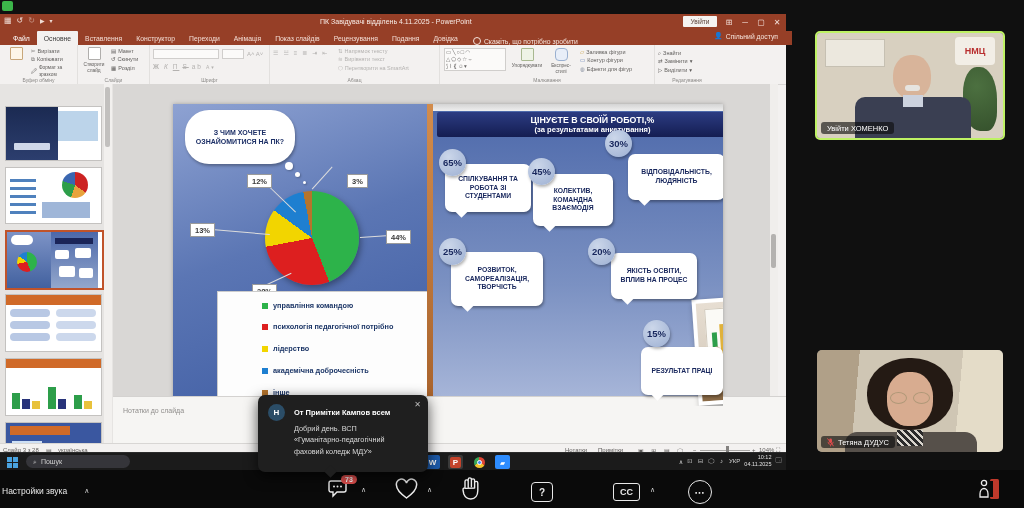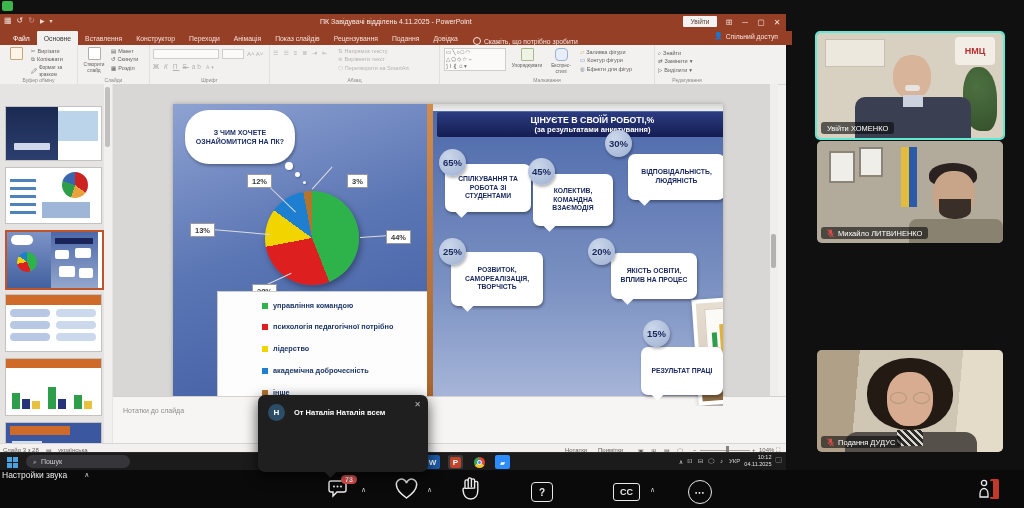--- a/index.html
+++ b/index.html
@@ -91,41 +91,41 @@
   #taskbar{left:0;top:438px;width:786px;height:18px;background:#1b1b1b;border-top:1px solid #2c2c2c;}
   .tb{position:absolute;top:2px;width:15px;height:14px;border-radius:2px;display:flex;align-items:center;
       justify-content:center;font-weight:bold;font-size:8px;color:#fff;}
   #search-pill{position:absolute;left:26px;top:2px;width:104px;height:13px;background:#35353a;border-radius:7px;
       color:#cfcfcf;font-size:7px;display:flex;align-items:center;gap:4px;padding-left:7px;box-sizing:border-box;}
   #tray{position:absolute;right:4px;top:1px;display:flex;gap:4px;align-items:center;color:#d6d6d6;font-size:6px;}
   #clock{text-align:right;font-size:5.5px;line-height:1.3;color:#e0e0e0;}
 
   
   #meetbar{left:0;top:470px;width:1024px;height:38px;background:#0a0a0a;color:#ededed;}
-  #audio-set{position:absolute;left:2px;top:0;font-size:8.5px;color:#e8e8e8;display:flex;gap:17px;align-items:center;}
+  #audio-set{position:absolute;left:2px;top:16px;font-size:8.5px;color:#e8e8e8;display:flex;gap:17px;align-items:center;}
   .mico{position:absolute;top:9px;}
   .badge{position:absolute;background:#e0504e;color:#fff;border-radius:6px;font-size:7px;font-weight:bold;
          padding:1px 4px;}
   .caret{color:#cfcfcf;font-size:7px;}
   .sqico{border:1.3px solid #e8e8e8;border-radius:4px;color:#e8e8e8;font-weight:bold;display:flex;
          align-items:center;justify-content:center;}
 
   
   #popup{left:258px;top:395px;width:170px;height:77px;background:#1f1f1f;border-radius:7px;
          box-shadow:0 4px 14px rgba(0,0,0,.7);color:#eee;z-index:30;}
   #popup .tailp{position:absolute;left:68px;bottom:-4px;width:9px;height:9px;background:#1f1f1f;transform:rotate(45deg);}
   #pp-avatar{position:absolute;left:10px;top:9px;width:17px;height:17px;border-radius:50%;background:#2b4d67;
              color:#fff;font-size:8px;font-weight:bold;display:flex;align-items:center;justify-content:center;}
   #pp-title{position:absolute;left:36px;top:13px;font-size:7.5px;font-weight:bold;color:#fff;}
   #pp-body{position:absolute;left:36px;top:28px;font-size:7.3px;color:#d9d9d9;line-height:1.55;}
   #pp-close{position:absolute;right:7px;top:5px;color:#bbb;font-size:8px;}
 
   
   .vid{position:absolute;left:817px;width:186px;border-radius:5px;overflow:hidden;background:#6a6a6a;}
-  .vid.speaking{border:2px solid #5eead4;margin-left:-2px;margin-top:-2px;}
+  .vid.speaking{border:2px solid #bef264;margin-left:-2px;margin-top:-2px;}
   .vlabel{position:absolute;left:4px;bottom:4px;background:rgba(12,12,12,.62);color:#fff;font-size:7.5px;
           padding:1.5px 6px;border-radius:3px;display:flex;gap:4px;align-items:center;z-index:5;white-space:nowrap;}
   .vpart{position:absolute;}
   #share-ind{left:2px;top:1px;width:11px;height:10px;background:#3cb54a;border-radius:2px;}
 </style>
 </head>
 <body>
 
 <div id="stage">
 
@@ -515,63 +515,49 @@
     <div class="vpart" style="left:146px;top:34px;width:34px;height:64px;background:radial-gradient(circle at 40% 30%,#4c7040,#35512c);border-radius:40% 50% 30% 50%"></div>
     <div class="vpart" style="left:76px;top:22px;width:38px;height:44px;border-radius:46%;background:#d8b49a"></div>
     <div class="vpart" style="left:88px;top:52px;width:15px;height:6px;border-radius:3px;background:#e6e4e0"></div>
     <div class="vpart" style="left:38px;top:64px;width:116px;height:41px;border-radius:10px 10px 0 0;background:#3a3f52"></div>
     <div class="vpart" style="left:86px;top:62px;width:20px;height:12px;background:#ccd2de"></div>
     <div class="vlabel">
         <span>Увійти ХОМЕНКО</span>
       </div>
   </div>
 
-  <div class="vid" style="top:141px;height:102px">
-    <div class="vpart" style="left:0;top:0;width:186px;height:102px;background:#b2aa9a"></div>
-    <div class="vpart" style="left:12px;top:10px;width:22px;height:28px;background:#f0eee8;border:2px solid #8a8578"></div>
-    <div class="vpart" style="left:42px;top:6px;width:20px;height:26px;background:#f0eee8;border:2px solid #8a8578"></div>
-    <div class="vpart" style="left:84px;top:6px;width:16px;height:60px;background:linear-gradient(90deg,#e2bc3c 50%,#2a5aa8 50%)"></div>
-    <div class="vpart" style="left:112px;top:22px;width:48px;height:24px;border-radius:50% 50% 40% 40%;background:#2a2220"></div>
-    <div class="vpart" style="left:116px;top:30px;width:42px;height:46px;border-radius:45%;background:#c8a488"></div>
-    <div class="vpart" style="left:122px;top:58px;width:32px;height:20px;border-radius:0 0 45% 45%;background:#3a2e28"></div>
-    <div class="vpart" style="left:92px;top:78px;width:94px;height:24px;border-radius:8px 8px 0 0;background:#8a8270"></div>
-    <div class="vlabel">
-      <svg width="7" height="9" viewBox="0 0 7 9">
-          <rect x="2.2" y="0.5" width="2.8" height="4.6" rx="1.4" fill="#e04c4c"></rect>
-          <path d="M1 3.8a2.6 2.6 0 0 0 5.2 0" stroke="#e04c4c" stroke-width="0.9" fill="none"></path>
-          <line x1="3.6" y1="6.6" x2="3.6" y2="8.4" stroke="#e04c4c" stroke-width="0.9"></line>
-          <line x1="0.4" y1="0.4" x2="6.6" y2="8.2" stroke="#e04c4c" stroke-width="1"></line>
-        </svg>
-      <span>Михайло ЛИТВИНЕНКО</span>
-    </div>
-  </div>
 
 
   <div class="vid" style="top:350px;height:102px">
     <div class="vpart" style="left:0;top:0;width:186px;height:102px;background:linear-gradient(95deg,#b0a088 0 22%,#cfc6b4 22% 75%,#e4dcc8 75%)"></div>
     <div class="vpart" style="left:50px;top:8px;width:86px;height:72px;border-radius:48%;background:#241a14"></div>
     <div class="vpart" style="left:70px;top:22px;width:46px;height:54px;border-radius:45%;background:#d8ac90"></div>
     <div class="vpart" style="left:73px;top:42px;width:17px;height:12px;border-radius:50%;border:1.2px solid #b09878;box-sizing:border-box"></div>
     <div class="vpart" style="left:96px;top:42px;width:17px;height:12px;border-radius:50%;border:1.2px solid #b09878;box-sizing:border-box"></div>
     <div class="vpart" style="left:28px;top:82px;width:132px;height:20px;border-radius:12px 12px 0 0;background:#56504a"></div>
     <div class="vpart" style="left:80px;top:80px;width:26px;height:16px;background:repeating-linear-gradient(45deg,#2a2a2a 0 3px,#d8d4cc 3px 5px)"></div>
     <div class="vlabel">
       <svg width="7" height="9" viewBox="0 0 7 9">
           <rect x="2.2" y="0.5" width="2.8" height="4.6" rx="1.4" fill="#e04c4c"></rect>
           <path d="M1 3.8a2.6 2.6 0 0 0 5.2 0" stroke="#e04c4c" stroke-width="0.9" fill="none"></path>
           <line x1="3.6" y1="6.6" x2="3.6" y2="8.4" stroke="#e04c4c" stroke-width="0.9"></line>
           <line x1="0.4" y1="0.4" x2="6.6" y2="8.2" stroke="#e04c4c" stroke-width="1"></line>
         </svg>
-      <span>Подання ДУДУС</span>
+      <span>Тетяна ДУДУС</span>
     </div>
   </div>
 
   <div class="abs" id="popup">
     <div id="pp-avatar">Н</div>
-    <div id="pp-title">От Наталія Наталія всем</div>
+    <div id="pp-title">От Примітки Кампов всем</div>
+    <div id="pp-body">
+      <div>Добрий день. ВСП</div>
+      <div>«Гуманітарно-педагогічний</div>
+      <div>фаховий коледж МДУ»</div>
+    </div>
     <div id="pp-close">✕</div>
     <div class="tailp"></div>
   </div>
 
   <div class="abs" id="meetbar">
     <div id="audio-set">
       <span>Настройки звука</span>
         <span class="caret">∧</span>
     </div>
 

